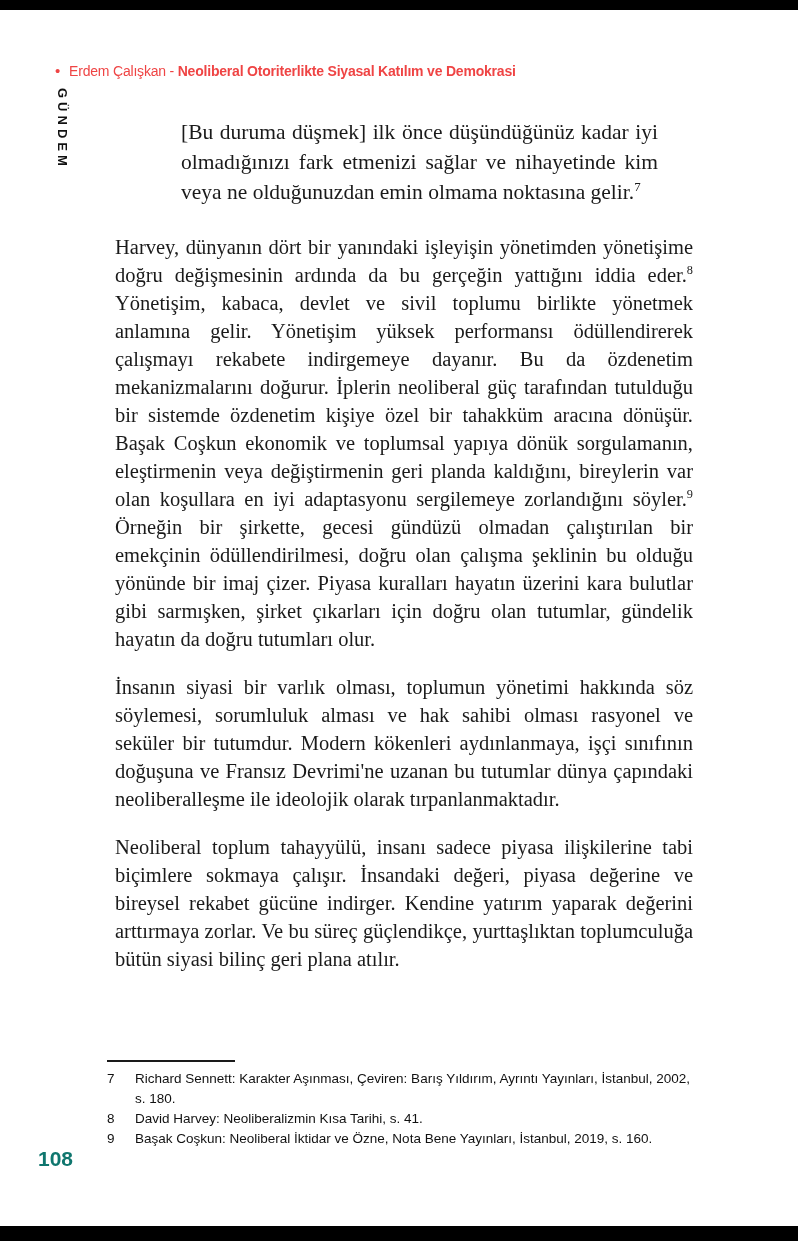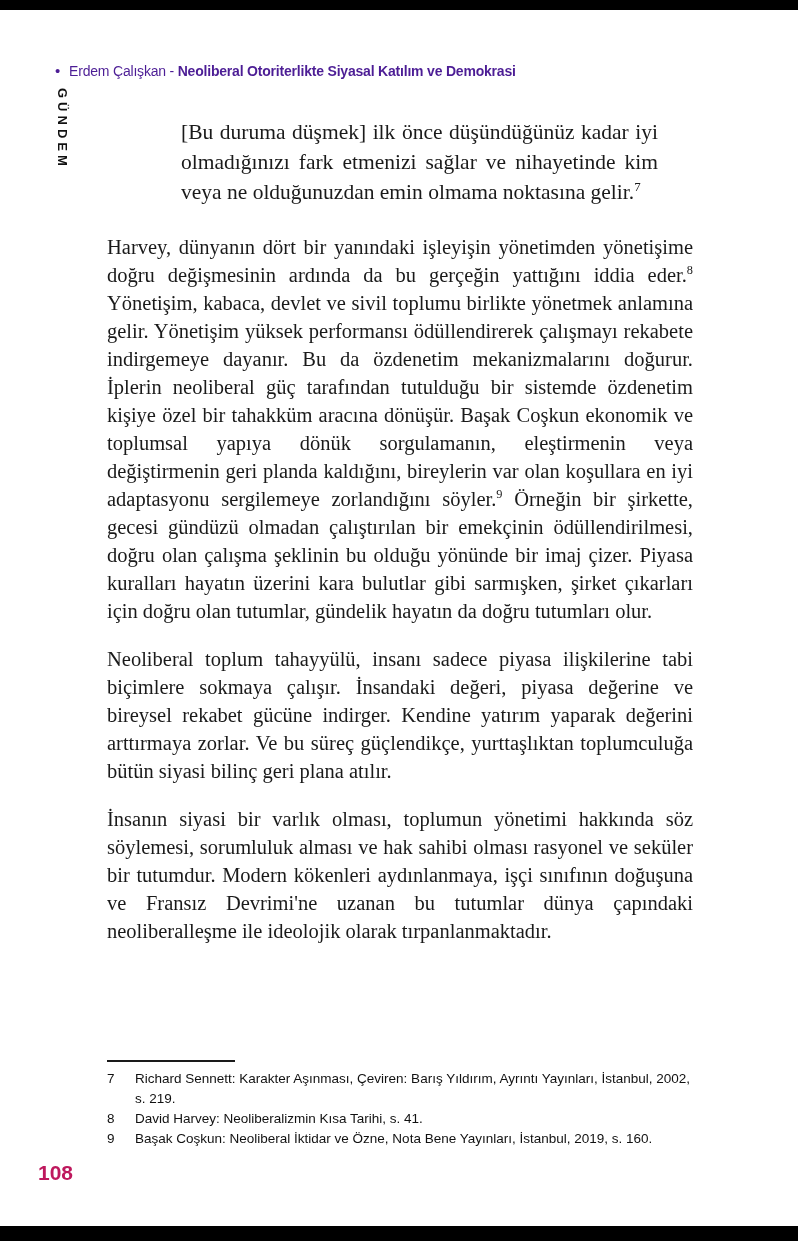--- a/index.html
+++ b/index.html
@@ -11,21 +11,21 @@
     overflow: hidden;
     color: #1a1a1a;
   }
   .edge-bar { position: absolute; left: 0; width: 798px; background: #000; }
   .top-bar { top: 0; height: 10px; }
   .bottom-bar { top: 1226px; height: 15px; }
 
   .running-header {
     position: absolute; top: 62px; left: 55px;
     font-family: "Liberation Sans", sans-serif;
-    font-size: 14px; color: #4c1d95;
+    font-size: 14px; color: #ef4444;
     white-space: nowrap; letter-spacing: -0.2px;
   }
   .running-header .bullet { font-size: 15px; margin-right: 9px; }
   .running-header .title { font-weight: bold; }
 
   .spine-label {
     position: absolute; top: 88px; left: 70px;
     transform: rotate(90deg); transform-origin: 0 0;
     font-family: "Liberation Sans", sans-serif;
     font-weight: bold; font-size: 13px;
@@ -39,63 +39,63 @@
     font-size: 21.5px; line-height: 30px;
     text-align: justify;
   }
 
   .body-text {
     position: absolute; top: 233px; left: 107px; width: 586px;
     font-family: "Liberation Serif", serif;
     font-size: 20.5px; line-height: 28px;
     text-align: justify;
   }
-  .para { margin: 0 0 20px 0; }
+  .para { margin: 0 0 20px 8px; }
   sup { font-size: 60%; line-height: 0; vertical-align: super; }
 
   .footnotes {
     position: absolute; top: 1060px; left: 107px; width: 592px;
     font-family: "Liberation Sans", sans-serif;
     font-size: 13.5px; line-height: 20px; color: #111;
   }
   .fn-rule { width: 128px; border-top: 2px solid #1a1a1a; margin-bottom: 7px; }
   .fn { display: flex; }
   .fn-num { flex: 0 0 28px; width: 28px; }
   .fn-text { flex: 1; }
 
   .page-number {
     position: absolute; top: 1147px; left: 38px;
     font-family: "Liberation Sans", sans-serif;
-    font-weight: bold; font-size: 21px; color: #be185d; margin-top: 14px;
+    font-weight: bold; font-size: 21px; color: #0f766e;
   }
 </style>
 </head>
 <body>
 
 <div class="page">
 
   <div class="edge-bar top-bar"></div>
 
   <div class="running-header"><span class="bullet">•</span><span class="author">Erdem Çalışkan - </span><span class="title">Neoliberal Otoriterlikte Siyasal Katılım ve Demokrasi</span></div>
 
   <div class="spine-label">GÜNDEM</div>
 
   <blockquote class="quote"><span>[Bu duruma düşmek] ilk önce düşündüğünüz kadar iyi olmadığınızı fark etmenizi sağlar ve nihayetinde kim veya ne olduğunuzdan emin olmama noktasına gelir.</span><sup>7</sup></blockquote>
 
   <div class="body-text">
     <p class="para"><span>Harvey, dünyanın dört bir yanındaki işleyişin yönetimden yönetişime doğru değişmesinin ardında da bu gerçeğin yattığını iddia eder.</span><sup>8</sup><span> Yönetişim, kabaca, devlet ve sivil toplumu birlikte yönetmek anlamına gelir. Yönetişim yüksek performansı ödüllendirerek çalışmayı rekabete indirgemeye dayanır. Bu da özdenetim mekanizmalarını doğurur. İplerin neoliberal güç tarafından tutulduğu bir sistemde özdenetim kişiye özel bir tahakküm aracına dönüşür. Başak Coşkun ekonomik ve toplumsal yapıya dönük sorgulamanın, eleştirmenin veya değiştirmenin geri planda kaldığını, bireylerin var olan koşullara en iyi adaptasyonu sergilemeye zorlandığını söyler.</span><sup>9</sup><span> Örneğin bir şirkette, gecesi gündüzü olmadan çalıştırılan bir emekçinin ödüllendirilmesi, doğru olan çalışma şeklinin bu olduğu yönünde bir imaj çizer. Piyasa kuralları hayatın üzerini kara bulutlar gibi sarmışken, şirket çıkarları için doğru olan tutumlar, gündelik hayatın da doğru tutumları olur.</span></p>
+    <p class="para">İnsanın siyasi bir varlık olması, toplumun yönetimi hakkında söz söylemesi, sorumluluk alması ve hak sahibi olması rasyonel ve seküler bir tutumdur. Modern kökenleri aydınlanmaya, işçi sınıfının doğuşuna ve Fransız Devrimi'ne uzanan bu tutumlar dünya çapındaki neoliberalleşme ile ideolojik olarak tırpanlanmaktadır.</p>
     <p class="para">Neoliberal toplum tahayyülü, insanı sadece piyasa ilişkilerine tabi biçimlere sokmaya çalışır. İnsandaki değeri, piyasa değerine ve bireysel rekabet gücüne indirger. Kendine yatırım yaparak değerini arttırmaya zorlar. Ve bu süreç güçlendikçe, yurttaşlıktan toplumculuğa bütün siyasi bilinç geri plana atılır.</p>
-    <p class="para">İnsanın siyasi bir varlık olması, toplumun yönetimi hakkında söz söylemesi, sorumluluk alması ve hak sahibi olması rasyonel ve seküler bir tutumdur. Modern kökenleri aydınlanmaya, işçi sınıfının doğuşuna ve Fransız Devrimi'ne uzanan bu tutumlar dünya çapındaki neoliberalleşme ile ideolojik olarak tırpanlanmaktadır.</p>
   </div>
 
   <div class="footnotes">
     <div class="fn-rule"></div>
     <div class="fn">
       <span class="fn-num">7</span>
-      <span class="fn-text">Richard Sennett: Karakter Aşınması, Çeviren: Barış Yıldırım, Ayrıntı Yayınları, İstanbul, 2002, s. 219.</span>
+      <span class="fn-text">Richard Sennett: Karakter Aşınması, Çeviren: Barış Yıldırım, Ayrıntı Yayınları, İstanbul, 2002, s. 180.</span>
     </div>
     <div class="fn">
       <span class="fn-num">8</span>
       <span class="fn-text">David Harvey: Neoliberalizmin Kısa Tarihi, s. 41.</span>
     </div>
     <div class="fn">
       <span class="fn-num">9</span>
       <span class="fn-text">Başak Coşkun: Neoliberal İktidar ve Özne, Nota Bene Yayınları, İstanbul, 2019, s. 160.</span>
     </div>
   </div>

